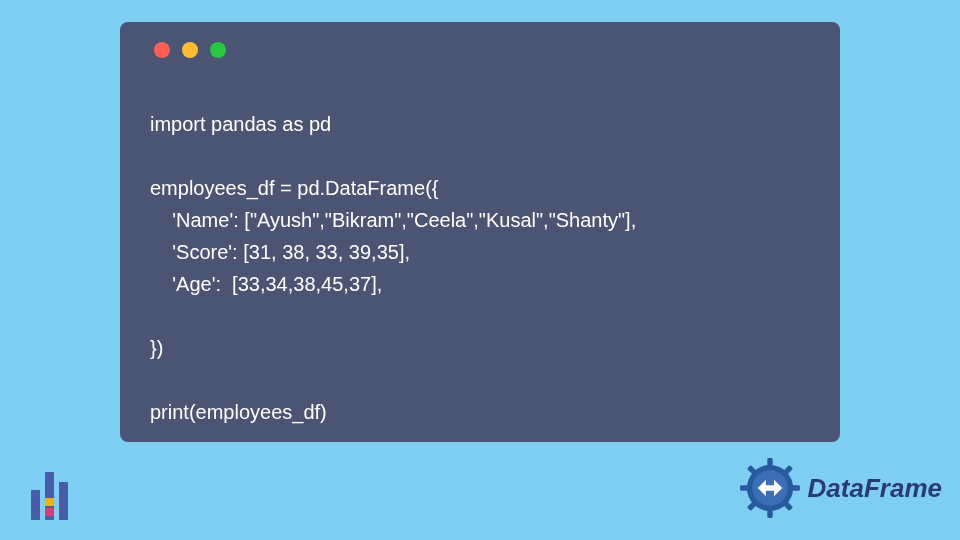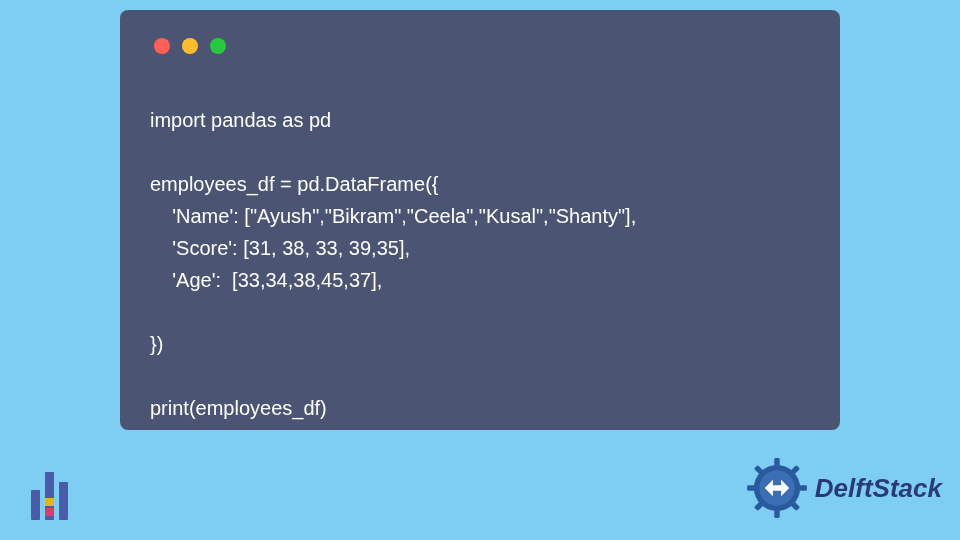--- a/index.html
+++ b/index.html
@@ -7,26 +7,26 @@
     width: 960px;
     height: 540px;
     background: #7ecef4;
     font-family: -apple-system, BlinkMacSystemFont, "Segoe UI", Arial, sans-serif;
     position: relative;
     overflow: hidden;
   }
   .code-window {
     position: absolute;
     left: 120px;
-    top: 10px;
+    top: 22px;
     width: 720px;
     height: 420px;
     background: #4b5573;
     border-radius: 8px;
-    padding: 28px 30px 24px 30px;
+    padding: 20px 30px 24px 30px;
   }
   .traffic-lights {
     display: flex;
     gap: 12px;
     margin-bottom: 18px;
     margin-left: 4px;
   }
   .dot {
     width: 16px;
     height: 16px;
@@ -137,14 +137,14 @@
           <rect x="46" y="6" width="8" height="14" rx="2" transform="rotate(45 50 50)"></rect>
           <rect x="46" y="80" width="8" height="14" rx="2" transform="rotate(45 50 50)"></rect>
           <rect x="6" y="46" width="14" height="8" rx="2" transform="rotate(45 50 50)"></rect>
           <rect x="80" y="46" width="14" height="8" rx="2" transform="rotate(45 50 50)"></rect>
         </g>
       </g>
       <circle cx="50" cy="50" r="26" fill="#3a6fb5"></circle>
       <path d="M 32 50 L 44 38 L 44 46 L 56 46 L 56 38 L 68 50 L 56 62 L 56 54 L 44 54 L 44 62 Z" fill="#ffffff"></path>
     </svg>
   </div>
-  <span class="brand-text">DelftStack</span>
+  <span class="brand-text">DataFrame</span>
 </div>
 
 </body></html>

